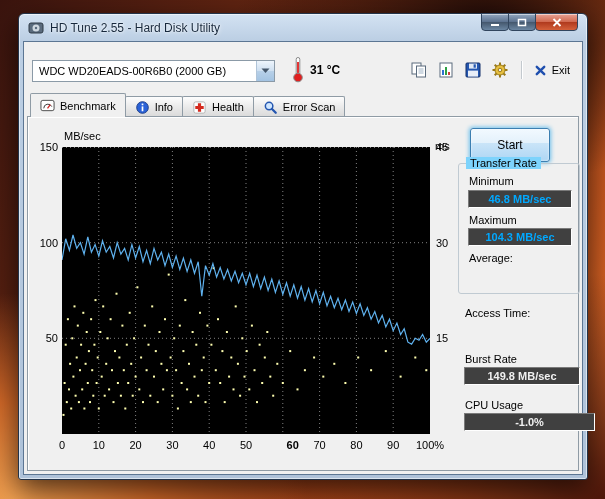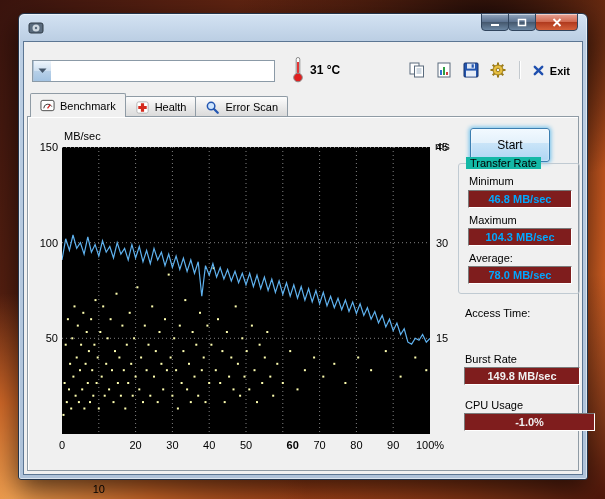--- a/index.html
+++ b/index.html
@@ -58,21 +58,21 @@
     width:18px; height:20px; border-left:1px solid #b0c4d8;
     background:linear-gradient(#eef5fc,#cfe0f1 48%,#b7d0e8 52%,#a3c3e2);
     display:flex; align-items:center; justify-content:center;
   }
   .thermo { position:absolute; left:268px; top:14px; }
   .temp-text { position:absolute; left:286px; top:21px; font-size:12px; font-weight:bold; }
 
   .tool-cluster { position:absolute; right:12px; top:17px; display:flex; align-items:center; gap:8px; height:22px; }
   .tool-icon { width:19px; height:19px; display:flex; align-items:center; justify-content:center; }
   .tool-sep { width:0; height:18px; border-left:1px solid #c3c9ce; border-right:1px solid #fff; margin:0 3px; }
-  .exit-group { display:flex; align-items:flex-end; gap:5px;font-weight:bold; }
+  .exit-group { display:flex; align-items:center; gap:5px; }
 
   
   .tabs { position:absolute; left:6px; top:51px; height:24px; display:flex; align-items:flex-end; }
   .tab {
     height:21px; display:flex; align-items:center; gap:5px; padding:0 9px;
     background:linear-gradient(#fdfdfd,#ececec 45%,#d9d9d9);
     border:1px solid #8f9ba5; border-bottom:none; border-radius:2px 2px 0 0;
     margin-right:-1px; position:relative; z-index:1; white-space:nowrap;
   }
   .tab.active { height:24px; background:#f0f0f0; z-index:3;text-align:right; }
@@ -94,41 +94,42 @@
     font-size:12px; color:#000; font-family:"Liberation Sans",sans-serif;
     background:linear-gradient(#f2f9ff,#e3f1fb 45%,#c9e4f8 45%,#aed6f4);
     border:1px solid #3c7fb1; border-radius:3px;
     box-shadow:0 0 4px 1px #6fc0ec, inset 0 0 2px #ffffff;
     display:flex; align-items:center; justify-content:center; cursor:default;
   }
   .groupbox {
     position:absolute; left:430px; top:46px; width:122px; height:131px;
     border:1px solid #c0cad2; border-radius:3px;
   }
-  .groupbox-title { position:absolute; left:7px; top:-7px; background:#14b8a6; padding:0 4px; }
+  .groupbox-title { position:absolute; left:7px; top:-7px; background:#7dd3fc; padding:0 4px; }
   .fieldlabel { position:absolute; white-space:nowrap; }
   .value-box {
-    position:absolute; height:18px; background:#7f1d1d;
+    position:absolute; height:18px; background:#404040;
     border:1px solid; border-color:#7a7a7a #ffffff #ffffff #7a7a7a;
     display:flex; align-items:center; justify-content:center;
     font-size:11px; font-weight:bold; white-space:nowrap;
   }
 </style>
 </head>
 <body>
 
 <div class="desktop">
   <div class="window">
 
     <div class="titlebar">
       <svg class="app-icon" viewBox="0 0 16 16">
         <rect x="1" y="3" width="14" height="10" rx="2" fill="#5a6b7d" stroke="#2e3a46"></rect>
         <circle cx="8" cy="8" r="3.5" fill="#cfd8e0"></circle>
           <circle cx="8" cy="8" r="1.2" fill="#5a6b7d"></circle>
       </svg>
+      <span class="title-text">HD Tune 2.55 - Hard Disk Utility</span>
       <div class="win-controls">
         <div class="win-btn">
           <svg width="10" height="9" viewBox="0 0 10 9">
               <line x1="1" y1="7" x2="9" y2="7" stroke="#fff" stroke-width="2"></line>
             </svg>
         </div>
         <div class="win-btn">
           <svg width="10" height="9" viewBox="0 0 10 9">
               <rect x="1.5" y="1.5" width="7" height="6" fill="none" stroke="#fff" stroke-width="1.5"></rect>
             </svg>
@@ -137,20 +138,21 @@
           <svg width="10" height="9" viewBox="0 0 10 9">
               <path d="M1.5 1L8.5 8M8.5 1L1.5 8" stroke="#fff" stroke-width="1.8"></path>
             </svg>
         </div>
       </div>
     </div>
 
     <div class="client">
 
       <div class="combo">
+        <span class="combo-text">WDC WD20EADS-00R6B0 (2000 GB)</span>
         <div class="combo-btn">
           <svg width="9" height="6" viewBox="0 0 9 6">
               <path d="M0.5 0.5L4.5 5L8.5 0.5z" fill="#44566a"></path>
             </svg>
         </div>
       </div>
 
       <svg class="thermo" width="12" height="27" viewBox="0 0 12 27">
         <rect x="4.2" y="1.5" width="3.6" height="17" rx="1.8" fill="#fff" stroke="#8a8a8a"></rect>
         <rect x="5.1" y="6" width="1.8" height="13" fill="#e02020"></rect>
@@ -201,20 +203,28 @@
       </div>
 
       <div class="tabs">
         <div class="tab active">
           <svg class="tab-icon" viewBox="0 0 16 16">
             <rect x="1" y="2.5" width="14" height="11" rx="2" fill="#fff" stroke="#444"></rect>
             <path d="M4 11a4.5 4.5 0 0 1 8.6-1.8" fill="none" stroke="#333"></path>
             <line x1="8" y1="11" x2="11" y2="7" stroke="#d02020" stroke-width="1.4"></line>
           </svg>
           <span>Benchmark</span>
+        </div>
+        <div class="tab">
+          <svg class="tab-icon" viewBox="0 0 16 16">
+            <circle cx="8" cy="8" r="6.2" fill="#2a62d8" stroke="#173a85"></circle>
+            <rect x="7.1" y="3.8" width="1.8" height="1.8" fill="#fff"></rect>
+            <rect x="7.1" y="6.8" width="1.8" height="5.2" fill="#fff"></rect>
+          </svg>
+          <span>Info</span>
         </div>
         <div class="tab">
           <svg class="tab-icon" viewBox="0 0 16 16">
             <rect x="2" y="2" width="12" height="12" rx="2" fill="#fff" stroke="#b0b0b0"></rect>
             <path d="M6.3 3.5h3.4v2.8h2.8v3.4h-2.8v2.8H6.3v-2.8H3.5V6.3h2.8z" fill="#d42a1e"></path>
           </svg>
           <span>Health</span>
         </div>
         <div class="tab">
           <svg class="tab-icon" viewBox="0 0 16 16">
@@ -387,21 +397,21 @@
         <div class="chart-labels" id="chart-labels">
           <span class="axis-unit" style="left:36px; top:13px;text-align:right;">MB/sec</span>
           <span class="axis-unit" style="left:407px; top:23px;">ms</span>
         <span class="tick" style="left: 3px; top: 24px; width: 27px; text-align: right;">150</span>
             <span class="tick" style="left: 3px; top: 119.667px; width: 27px; text-align: right;">100</span>
             <span class="tick" style="left: 3px; top: 215.333px; width: 27px; text-align: right;">50</span>
             <span class="tick" style="left: 408px; top: 24px;">45</span>
             <span class="tick" style="left: 408px; top: 119.667px;">30</span>
             <span class="tick" style="left: 408px; top: 215.333px;">15</span>
             <span class="tick" style="left: 18px; top: 322px; width: 32px; text-align: center;">0</span>
-            <span class="tick" style="left: 54.8px; top: 322px; width: 32px; text-align: center; margin-top: 44px;">10</span>
+            <span class="tick" style="left: 54.8px; top: 322px; width: 32px; text-align: center;">10</span>
             <span class="tick" style="left: 91.6px; top: 322px; width: 32px; text-align: center;">20</span>
             <span class="tick" style="left: 128.4px; top: 322px; width: 32px; text-align: center;">30</span>
             <span class="tick" style="left: 165.2px; top: 322px; width: 32px; text-align: center;">40</span>
             <span class="tick" style="left: 202px; top: 322px; width: 32px; text-align: center;">50</span>
             <span class="tick" style="left: 238.8px; top: 322px; width: 32px; text-align: right; font-weight: bold;">60</span>
             <span class="tick" style="left: 275.6px; top: 322px; width: 32px; text-align: center;">70</span>
             <span class="tick" style="left: 312.4px; top: 322px; width: 32px; text-align: center;">80</span>
             <span class="tick" style="left: 349.2px; top: 322px; width: 32px; text-align: center;">90</span>
             <span class="tick" style="left: 386px; top: 322px; width: 32px; text-align: center;">100%</span>
           </div>
@@ -414,23 +424,20 @@
           <span class="groupbox-title">Transfer Rate</span>
           <span class="fieldlabel" style="left:10px; top:11px;">Minimum</span>
           <div class="value-box" style="left: 9px; top: 26px; width: 104px; color: rgb(0, 168, 255);">
             <span>46.8 MB/sec</span>
           </div>
           <span class="fieldlabel" style="left:10px; top:50px;">Maximum</span>
           <div class="value-box" style="left: 9px; top: 64px; width: 104px; color: rgb(0, 168, 255);">
             <span>104.3 MB/sec</span>
           </div>
           <span class="fieldlabel" style="left:10px; top:88px;">Average:</span>
-          <div class="value-box" style="left: 9px; top: 102px; width: 104px; color: rgb(0, 168, 255);">
-            <span>78.0 MB/sec</span>
-          </div>
         </div>
 
         <span class="fieldlabel" style="left:437px; top:190px;">Access Time:</span>
 
         <span class="fieldlabel" style="left:437px; top:236px;">Burst Rate</span>
         <div class="value-box" style="left: 436px; top: 250px; width: 116px; color: rgb(240, 240, 240);">
           <span>149.8 MB/sec</span>
         </div>
 
         <span class="fieldlabel" style="left:437px; top:282px;">CPU Usage</span>

